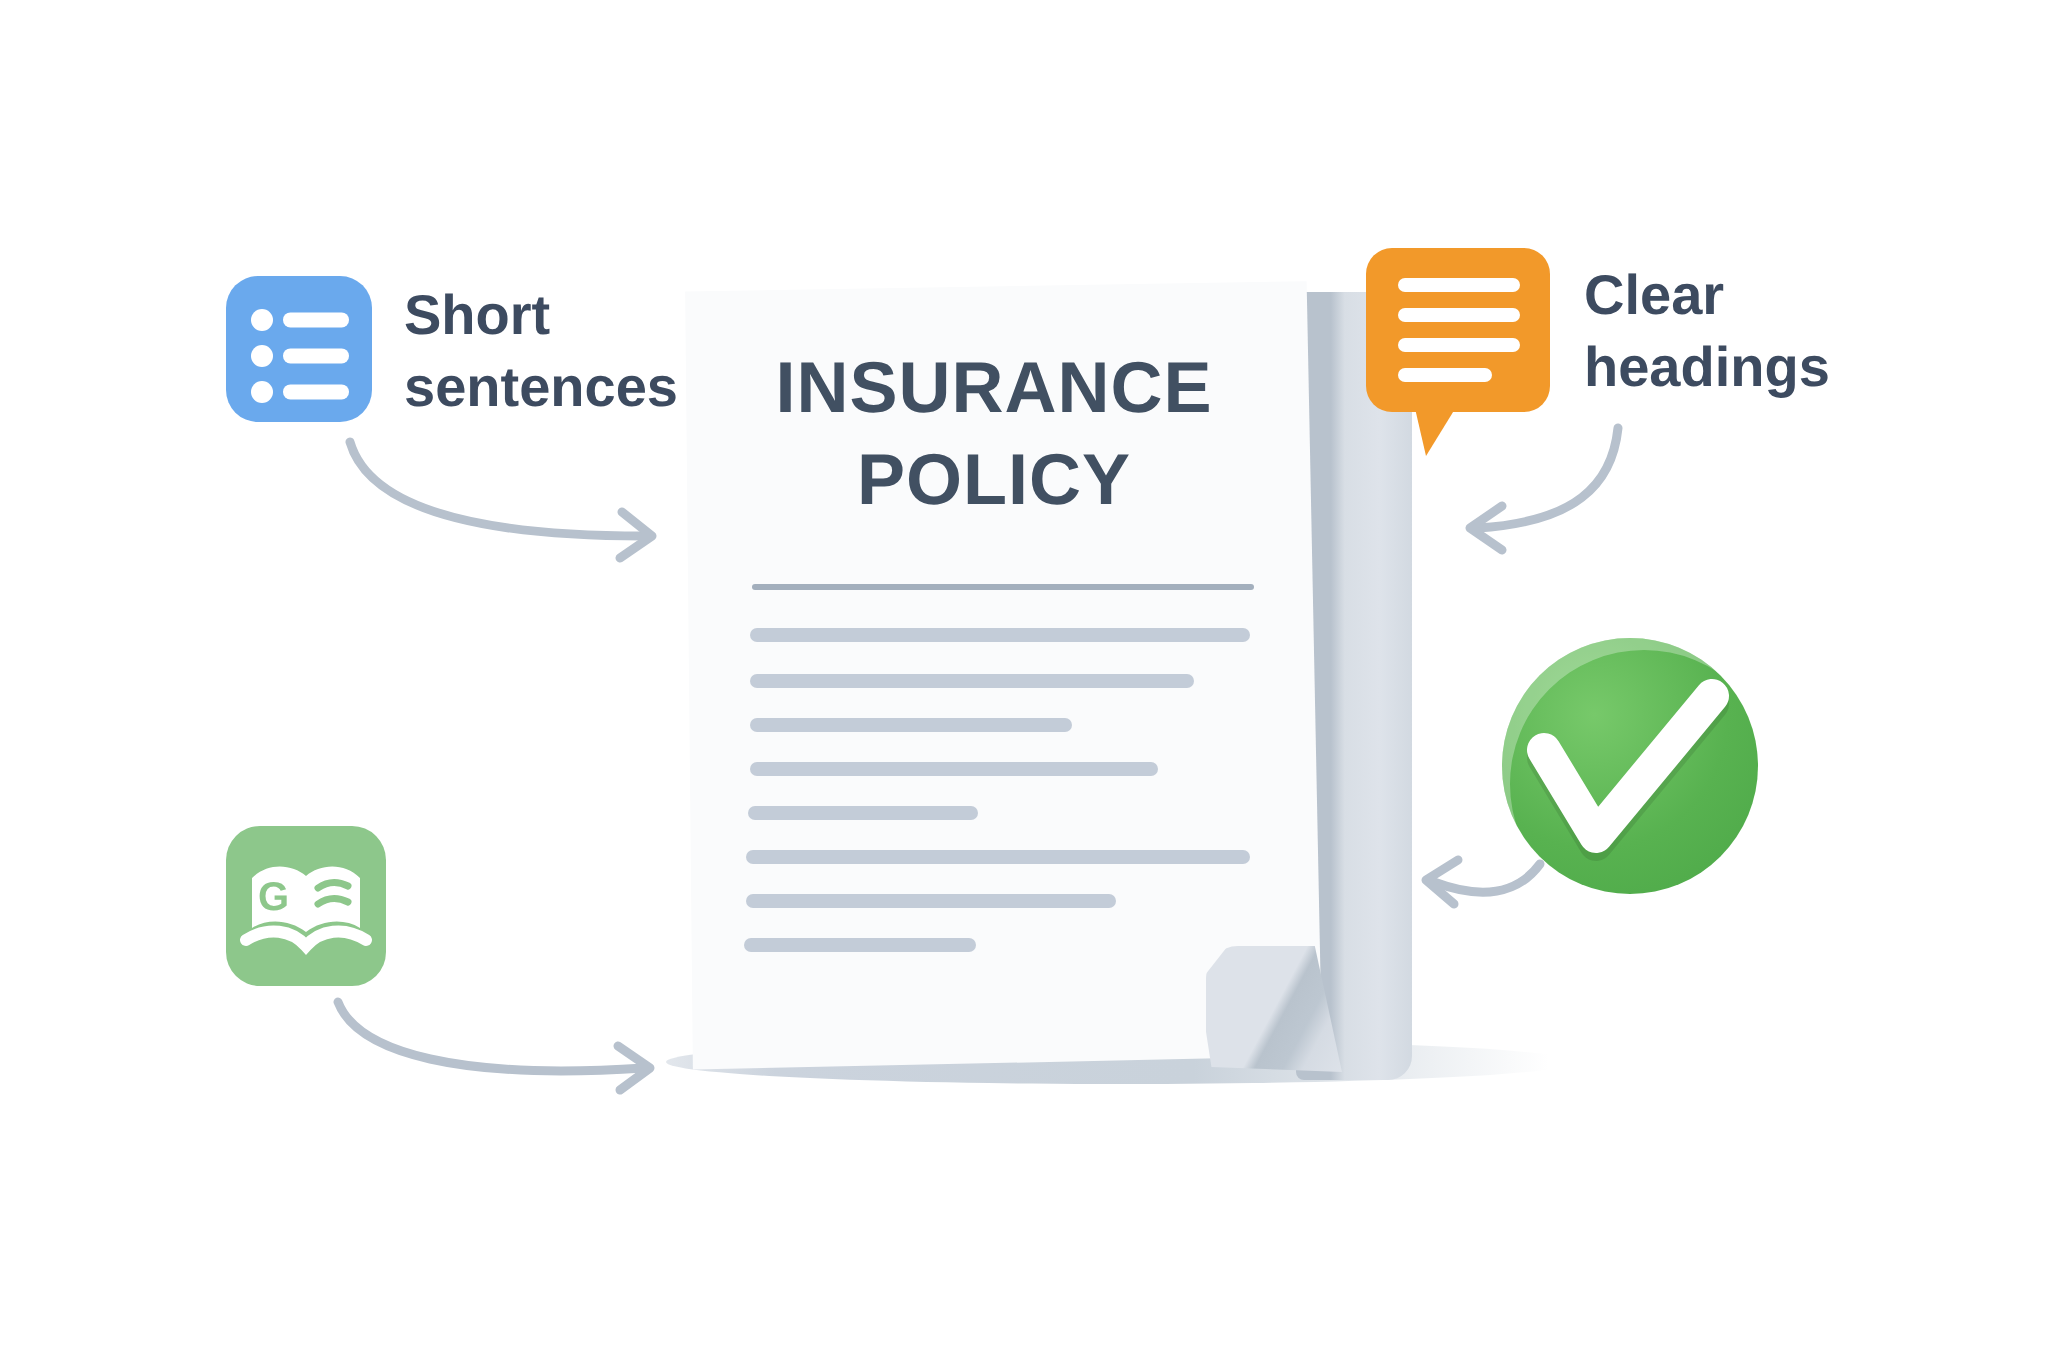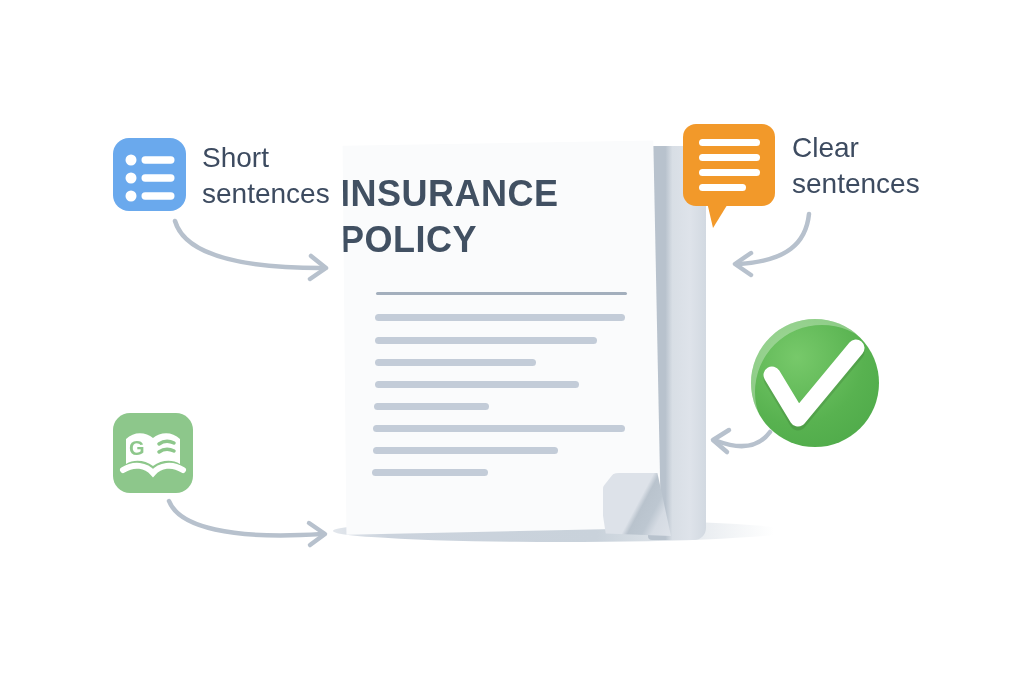--- a/index.html
+++ b/index.html
@@ -10,21 +10,21 @@
   }
   .abs{position:absolute;}
   
   #paper{
     left:340px;top:137px;width:322px;height:399px;
     background:var(--paper,#fafbfc);
     clip-path:polygon(0.8% 2.2%, 97.3% 0.9%, 99.7% 98%, 2% 99.7%);
     z-index:4;
   }
   #doc-title{
-    position:absolute;left:0;right:8px;top:34px;
+    position:absolute;left:0;right:8px;top:34px;text-align:center;
     font-size:36px;line-height:46px;font-weight:700;letter-spacing:0.5px;
     color:var(--title,#415062);white-space:pre-line;
   }
   .doc-rule{position:absolute;height:3px;border-radius:2px;background:var(--rule,#a3afbd);}
   .doc-bar{position:absolute;height:7px;border-radius:4px;background:var(--bar,#c3ccd8);}
   
   #page-curl{
     left:648px;top:146px;width:58px;height:394px;z-index:2;
     background:linear-gradient(90deg,#b8c2cd 0%,#b8c2cd 30%,#d8dee5 42%,#dee3ea 72%,#d2d9e1 100%);
     border-radius:3px 10px 12px 4px;
@@ -34,21 +34,21 @@
     background:linear-gradient(118deg,#dde2e9 0%,#dde2e9 50%,#b9c3cd 56%,#bdc7d1 70%,#d5dbe3 80%,#dde2e9 100%);
     clip-path:polygon(16% 0,80% 0,100% 100%,4% 96%,0 68%,0 22%);
     border-top-left-radius:16px;
   }
   #ground-shadow{
     left:333px;top:520px;width:455px;height:22px;z-index:1;border-radius:50%;
     background:linear-gradient(90deg,rgba(203,211,221,.55) 0%,#cbd3dd 12%,#c9d2db 58%,rgba(201,210,219,0) 97%);
   }
   
   .callout-label{
-    font-size:28px;line-height:36px;font-weight:400;
+    font-size:28px;line-height:36px;font-weight:700;
     color:var(--text,#3d4b60);white-space:pre-line;z-index:6;
   }
   .icon-wrap{z-index:6;}
   .icon-wrap svg{display:block;}
   
   #check-circle{
     left:751px;top:319px;width:128px;height:128px;border-radius:50%;z-index:6;
     background:radial-gradient(circle at 36% 30%, #77c96a 0%, var(--check,#58b250) 55%, #4ba747 100%);
     box-shadow:inset 7px 9px 0 -3px rgba(255,255,255,0.30);
   }
@@ -118,21 +118,21 @@
     <svg width="92" height="110" viewBox="0 0 92 110">
       <rect width="92" height="82" rx="13" fill="var(--orange,#f2992a)"></rect>
       <path d="M24 78 L46 78 L30 104 Z" fill="var(--orange,#f2992a)"></path>
       <rect x="16" y="15" width="61" height="7" rx="3.5" fill="#fff"></rect>
       <rect x="16" y="30" width="61" height="7" rx="3.5" fill="#fff"></rect>
       <rect x="16" y="45" width="61" height="7" rx="3.5" fill="#fff"></rect>
       <rect x="16" y="60" width="47" height="7" rx="3.5" fill="#fff"></rect>
     </svg>
   </div>
   <div class="abs callout-label" style="left:792px;top:130px">Clear
-sentences</div>
+headings</div>
 
   <div class="abs icon-wrap" style="left:113px;top:413px">
     <svg width="80" height="80" viewBox="0 0 80 80">
       <rect width="80" height="80" rx="17" fill="var(--green,#8dc78b)"></rect>
       <path d="M13 26 C21 18 33 19 40 25 C47 19 59 18 67 26 L67 51 C59 46 48 47 40 53 C32 47 21 46 13 51 Z" fill="#fff"></path>
       <path d="M10 57 C21 50 33 52 40 60 C47 52 59 50 70 57" stroke="#fff" stroke-width="6" fill="none" stroke-linecap="round"></path>
       <text x="16" y="42" font-family="Liberation Sans, sans-serif" font-size="20" font-weight="bold" fill="var(--green,#8dc78b)">G</text>
       <path d="M46 31 Q53 26 61 30" stroke="var(--green,#8dc78b)" stroke-width="3.5" fill="none" stroke-linecap="round"></path>
       <path d="M46 39 Q53 34 61 38" stroke="var(--green,#8dc78b)" stroke-width="3.5" fill="none" stroke-linecap="round"></path>
     </svg>

